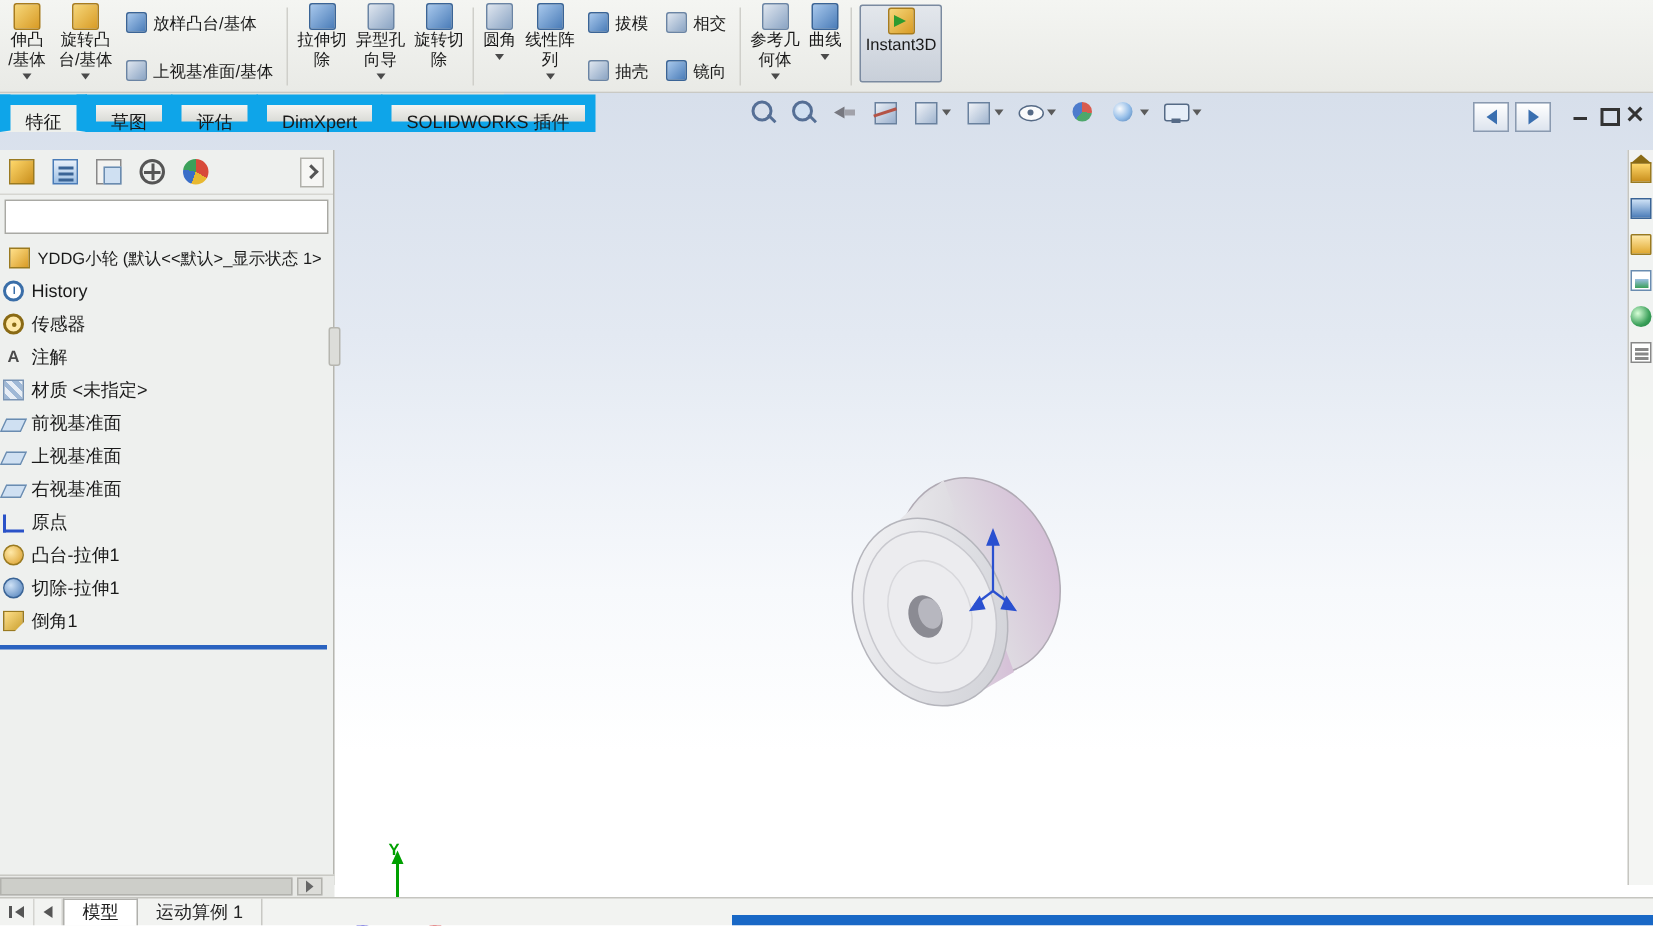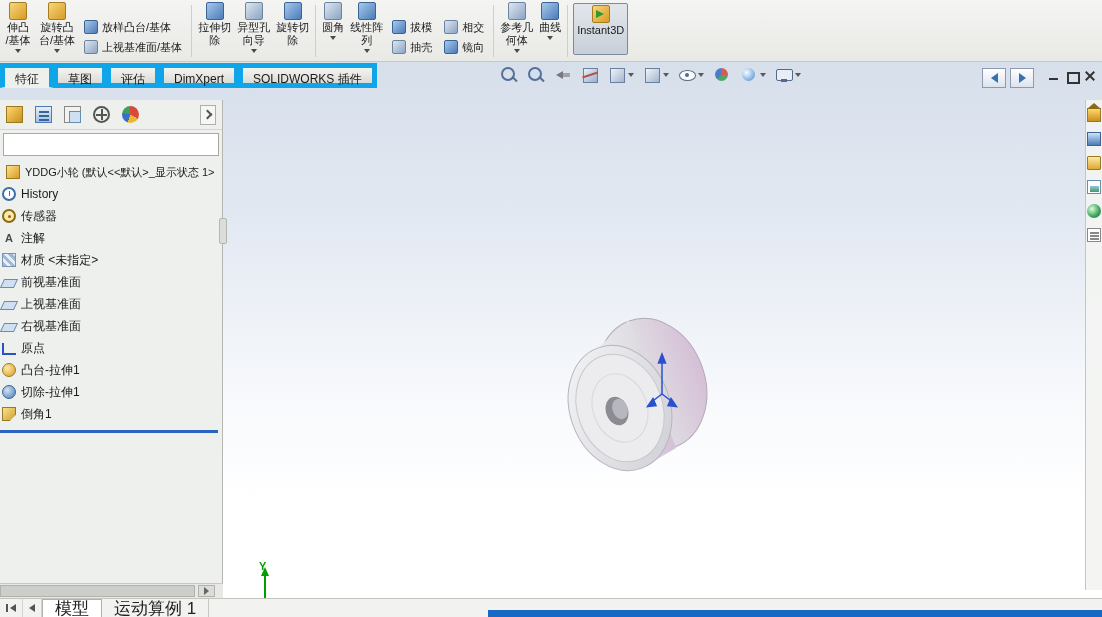--- a/index.html
+++ b/index.html
@@ -6,36 +6,36 @@
   html,body{width:1102px;height:617px;overflow:hidden}
   body{position:relative;font-family:"Liberation Sans","DejaVu Sans",sans-serif;font-size:12px;color:#1a1a1a;background:#fff}
 
   
   .ribbon{position:absolute;left:0;top:0;width:1102px;height:62px;background:linear-gradient(#f4f5f2,#e9eae6);border-bottom:1px solid #c9c9c4;display:flex;align-items:stretch;padding-top:1px;z-index:8}
   .rbtn{display:flex;cursor:default}
   .rbtn.lg{flex-direction:column;align-items:center;justify-content:flex-start;padding:1px 3px;text-align:center;font-size:11px;line-height:13px}
   .rlabel{white-space:pre-line}
   .ricon{width:18px;height:18px;border-radius:2px;margin-bottom:1px;flex:0 0 auto}
   .ricon.smi{width:14px;height:14px;flex:0 0 14px;margin-bottom:0}
-  .rstack{display:flex;flex-direction:column;gap:0;padding:4px 2px;justify-content:flex-end}
+  .rstack{display:flex;flex-direction:column;gap:12px;padding:4px 2px;justify-content:flex-start}
   .rbtn.sm{flex-direction:row;align-items:center;gap:4px;font-size:11px;padding:1px 4px;height:20px}
   .rsep{width:1px;background:#cfcfca;margin:4px 3px;align-self:stretch}
   .drop{width:0;height:0;border-left:3.5px solid transparent;border-right:3.5px solid transparent;border-top:4px solid #4a4a4a;margin-top:2px}
   .i-gold{background:linear-gradient(135deg,#f6d77a,#d89b25);border:1px solid #a87c1e}
   .i-blue{background:linear-gradient(135deg,#a8c8ec,#4a7cb8);border:1px solid #3a6496}
   .i-steel{background:linear-gradient(135deg,#dfe6ef,#8aa4c4);border:1px solid #6a84a4}
   .i-instant{background:linear-gradient(135deg,#f6d77a,#d89b25);border:1px solid #a87c1e;position:relative}
   .i-instant::after{content:"";position:absolute;left:3px;top:4px;width:0;height:0;border-top:4px solid transparent;border-bottom:4px solid transparent;border-left:8px solid #2f9b2f}
   .rtoggle{border:1px solid #7a8aa0;background:linear-gradient(#e3e7ec,#c8cfd9);margin:2px 2px 6px 2px;padding:2px 6px 0 6px;border-radius:2px}
   .crop0{width:36px;overflow:hidden}
 
   
   .tabstrip{position:absolute;left:0;top:62px;width:336px;height:26px;background:#e2e4e0;border-bottom:1px solid #aeaea8;z-index:7}
   .cmdtabs{position:absolute;left:0;top:62px;height:26px;display:flex;align-items:flex-end;z-index:9}
-  .ctab{height:25px;line-height:23px;padding:0 10px;font-size:12px;background:linear-gradient(#f4f4f1,#dadbd6);border:5px solid #0ea5e9;margin-right:-1px;white-space:nowrap}
+  .ctab{height:25px;line-height:23px;padding:0 10px;font-size:12px;background:linear-gradient(#f4f4f1,#dadbd6);border:7px solid #0ea5e9;margin-right:-1px;white-space:nowrap}
   .ctab.active{background:#eef0ec;border-bottom:1px solid #eef0ec}
 
   
   .viewport{position:absolute;left:0;top:62px;width:1102px;height:536px;background:linear-gradient(180deg,#d7dfeb 0%,#e3e9f2 30%,#f7f9fc 62%,#ffffff 82%,#ffffff 100%)}
 
   
   .hud{position:absolute;left:500px;top:66px;display:flex;align-items:center;gap:9px;z-index:9}
   .hud-item{display:flex;align-items:center;gap:2px}
   .hicon{width:18px;height:18px;position:relative;opacity:.88}
   .drop.lite{border-top-color:#5a5a5a;margin-top:0}
@@ -120,21 +120,21 @@
   .hthumb{position:absolute;left:0;top:1px;width:195px;height:12px;background:#cdcec9;border:1px solid #b2b2ad}
   .harrow{position:absolute;left:198px;top:1px;width:17px;height:12px;background:#dcdcd8;border:1px solid #b2b2ad;display:flex;align-items:center;justify-content:center}
   .harrow::before{content:"";width:0;height:0;border-top:4px solid transparent;border-bottom:4px solid transparent;border-left:5px solid #666}
 
   
   .bottombar{position:absolute;left:0;top:598px;width:1102px;height:19px;background:#f2f3f1;border-top:1px solid #c5c5c0;display:flex;align-items:stretch;z-index:6}
   .bb-right{position:absolute;left:232px;top:599px;width:870px;height:18px;background:#fdfdfd;z-index:6}
   .bnav{display:flex;align-items:center;gap:2px;padding:0 6px;border-right:1px solid #d4d4d0}
   .bnav .bar{width:2px;height:8px;background:#555}
   .bnav .tri{width:0;height:0;border-top:4px solid transparent;border-bottom:4px solid transparent;border-right:6px solid #555}
-  .btab{padding:0 12px;font-size:17px;color:#222;display:flex;align-items:center;border-right:1px solid #c8c8c4;z-index:7}
+  .btab{padding:0 12px;font-size:12px;color:#222;display:flex;align-items:center;border-right:1px solid #c8c8c4;z-index:7}
   .btab.active{background:#ffffff;border:1px solid #b0b0ac;border-bottom:none}
   .taskbar-sliver{position:absolute;left:488px;top:610px;width:614px;height:7px;background:#1968c6;z-index:8}
 
   .model-svg{position:absolute;left:540px;top:240px;z-index:3}
   .triad-svg{position:absolute;left:225px;top:498px;z-index:3}
 </style>
 </head>
 <body>
 
 <div class="viewport">

